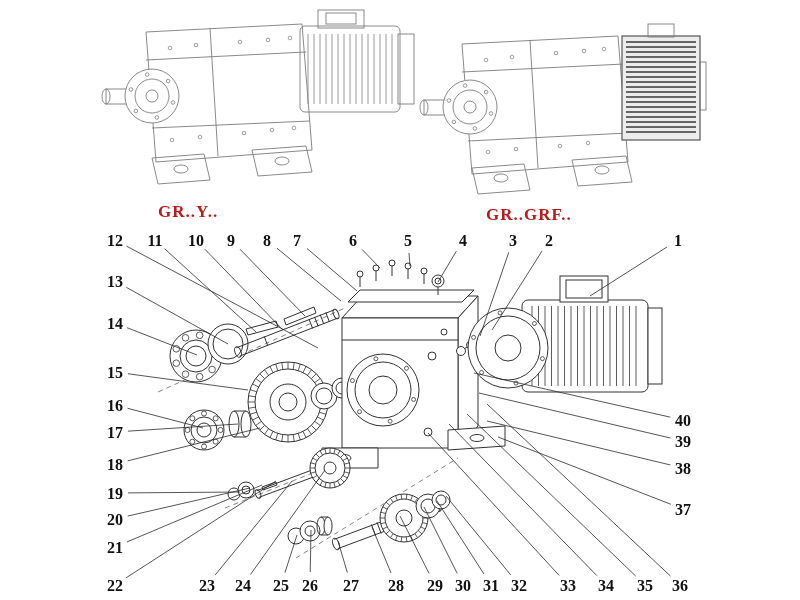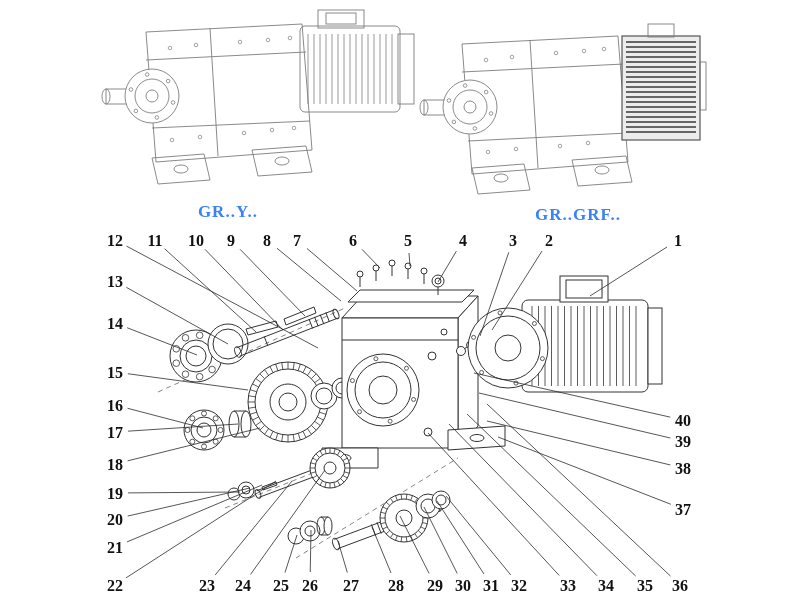--- a/index.html
+++ b/index.html
@@ -2,24 +2,24 @@
 <html><head>
 <meta charset="utf-8">
 <style>
   html,body{margin:0;padding:0;background:#fff;}
   #stage{
     position:relative;width:800px;height:600px;background:#ffffff;
     font-family:"Liberation Serif", serif;overflow:hidden;
   }
   .unit-label{
     position:absolute;font-weight:bold;font-size:17px;letter-spacing:1px;
-    color:#3b82f6;text-align:center;width:140px;
+    color:#b91c1c;width:140px;
   }
   #label-left{left:158px;top:202px;}
-  #label-right{left:508px;top:205px;}
+  #label-right{left:486px;top:205px;}
   svg{position:absolute;left:0;top:0;}
 </style>
 </head>
 <body>
 
 <div id="stage">
 
   <svg id="diagram-svg" width="800" height="600" viewBox="0 0 800 600">
 
     <g id="top-left-unit" stroke="#7d7d7d" stroke-width="0.9" fill="none">

